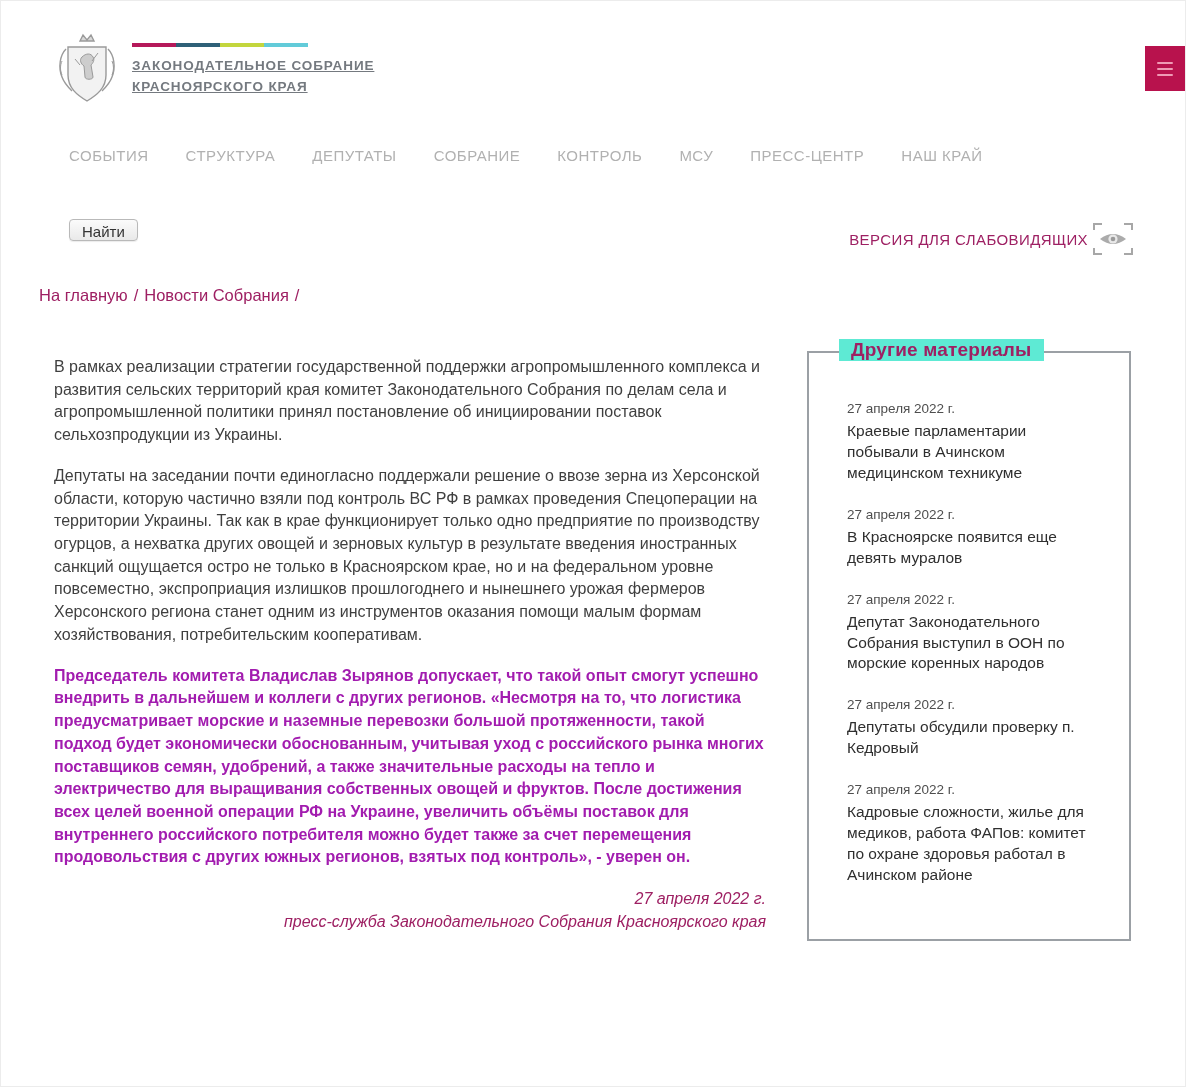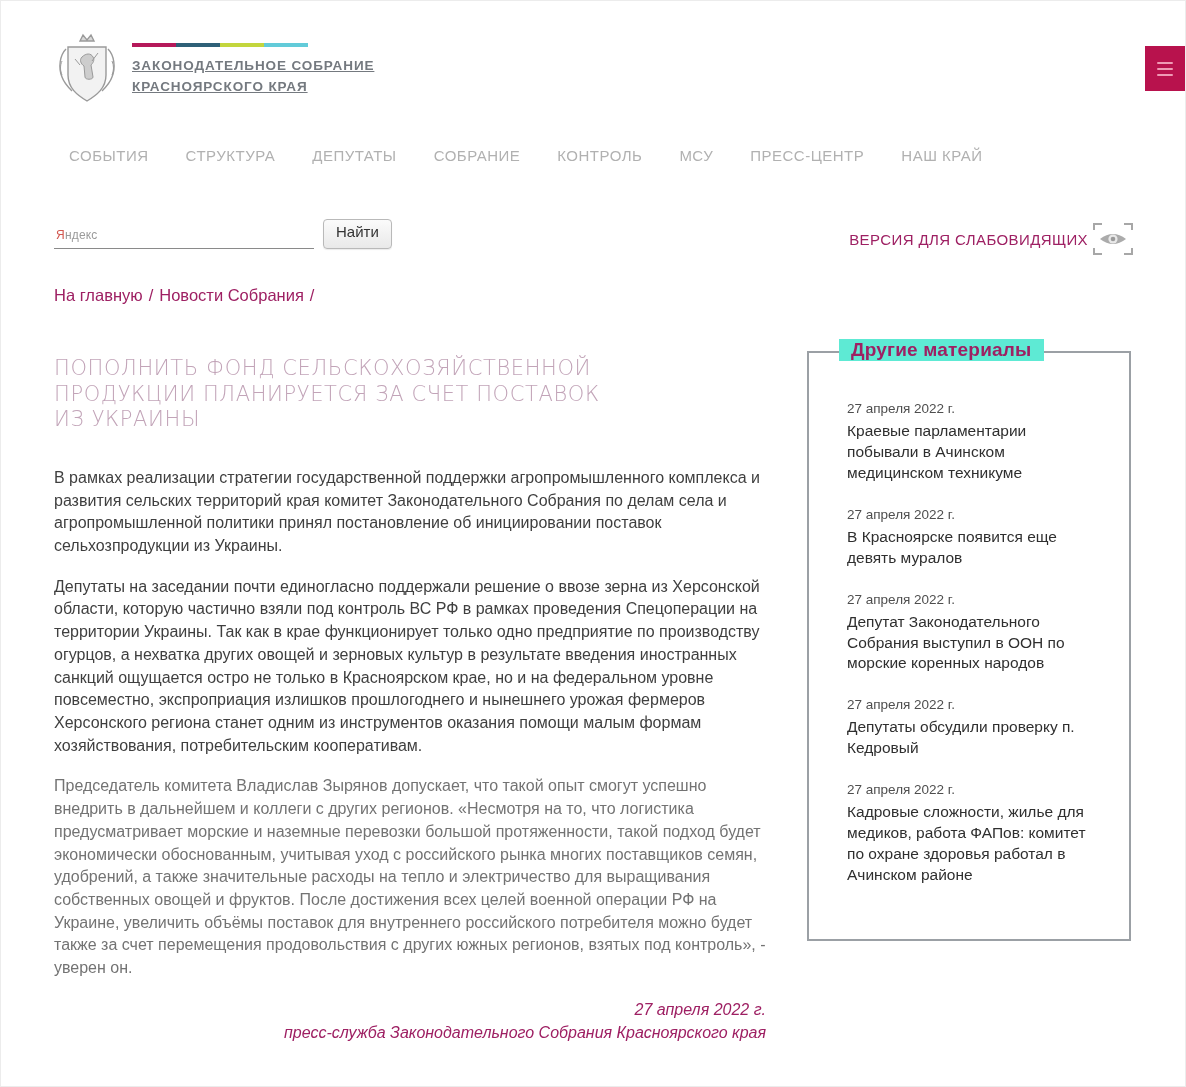--- a/index.html
+++ b/index.html
@@ -42,45 +42,45 @@
     width:100%; border:none; border-bottom:1px solid #8a8a8a;
     font-size:13px; padding:4px 2px 6px; outline:none; background:transparent;
   }
   .search-ph {
     position:absolute; left:2px; top:5px; font-size:12px; pointer-events:none;
     letter-spacing:.2px;
   }
   .search-ph .ya { color:#d2574f; }
   .search-ph .rest { color:#9a9a9a; }
   .search-btn {
-    margin-left:9px; font-size:15px; color:#333;
+    margin-left:15px; font-size:15px; color:#333;
     background:linear-gradient(#fbfbfb,#e9e9e9);
     border:1px solid #b9b9b9; border-radius:4px;
-    padding:3px 12px 8px; cursor:pointer;
+    padding:3px 12px 0; cursor:pointer;
     box-shadow:0 1px 1px rgba(0,0,0,.08);
   }
 
   .access { position:absolute; right:51px; top:221px; display:flex; align-items:center; gap:4px; cursor:pointer; }
   .access-label { font-size:15px; color:#9e2063; letter-spacing:.4px; font-weight:500; }
   .access-icon { width:42px; height:34px; }
 
   
-  .breadcrumb { position:absolute; left:53px; top:285px; font-size:16.5px; color:#9e2063; }
+  .breadcrumb { position:absolute; left:38px; top:285px; font-size:16.5px; color:#9e2063; }
   .breadcrumb a { color:#9e2063; text-decoration:none; cursor:pointer; }
   .breadcrumb .sep { margin:0 6px; }
 
   
   .article { position:absolute; left:53px; top:355px; width:712px; }
   .article-title {
     font-family:"DejaVu Sans","Liberation Sans",sans-serif;
     font-weight:200; font-size:21px; line-height:1.22; letter-spacing:.6px;
     color:#c2a4b8; text-transform:uppercase; max-width:580px; margin-bottom:34px;
   }
   .para { font-size:16px; line-height:1.42; color:#3f3f3f; margin-bottom:18px; }
-  .para.bold { font-weight:400; color:#737373; }
+  .para.bold { font-weight:700; color:#a21caf; }
   .signature {
     margin-top:14px; text-align:right; font-style:italic;
     font-size:16px; line-height:1.45; color:#9e2063; font-weight:500;
   }
 
   
   .sidebar {
     position:absolute; left:806px; top:350px; width:324px; min-height:502px;
     border:2px solid #9ba0a5; padding:48px 38px 30px;
   }
@@ -137,26 +137,20 @@
   <a>СТРУКТУРА</a>
   <a>ДЕПУТАТЫ</a>
   <a>СОБРАНИЕ</a>
   <a>КОНТРОЛЬ</a>
   <a>МСУ</a>
   <a>ПРЕСС-ЦЕНТР</a>
   <a>НАШ КРАЙ</a>
 </nav>
 
 <div class="search-row">
-  <div class="search-wrap">
-    <input class="search-input" type="text" style="">
-    <span class="search-ph">
-      <span class="ya">Я</span><span class="rest">ндекс</span>
-    </span>
-  </div>
   <button class="search-btn">Найти</button>
 </div>
 
 <div class="access">
   <span class="access-label">ВЕРСИЯ ДЛЯ СЛАБОВИДЯЩИХ</span>
   <svg class="access-icon" viewBox="0 0 42 34">
     <g fill="none" stroke="#a7a7a7" stroke-width="2">
       <path d="M2 8 V2 H10"></path>
         <path d="M32 2 H40 V8"></path>
         <path d="M40 26 V32 H32"></path>
@@ -166,21 +160,20 @@
     <circle cx="21" cy="17" r="4.6" fill="#e8e8e8"></circle>
     <circle cx="21" cy="17" r="2.3" fill="#9a9a9a"></circle>
   </svg>
 </div>
 
 <div class="breadcrumb">
   <a>На главную</a><span class="sep">/</span><a>Новости Собрания</a><span class="sep">/</span>
 </div>
 
 <main class="article">
-  <h1 class="article-title">ПОПОЛНИТЬ ФОНД СЕЛЬСКОХОЗЯЙСТВЕННОЙ ПРОДУКЦИИ ПЛАНИРУЕТСЯ ЗА СЧЕТ ПОСТАВОК ИЗ УКРАИНЫ</h1>
   <p class="para">В рамках реализации стратегии государственной поддержки агропромышленного комплекса и развития сельских территорий края комитет Законодательного Собрания по делам села и агропромышленной политики принял постановление об инициировании поставок сельхозпродукции из Украины.</p>
   <p class="para">Депутаты на заседании почти единогласно поддержали решение о ввозе зерна из Херсонской области, которую частично взяли под контроль ВС РФ в рамках проведения Спецоперации на территории Украины. Так как в крае функционирует только одно предприятие по производству огурцов, а нехватка других овощей и зерновых культур в результате введения иностранных санкций ощущается остро не только в Красноярском крае, но и на федеральном уровне повсеместно, экспроприация излишков прошлогоднего и нынешнего урожая фермеров Херсонского региона станет одним из инструментов оказания помощи малым формам хозяйствования, потребительским кооперативам.</p>
   <p class="para bold">Председатель комитета Владислав Зырянов допускает, что такой опыт смогут успешно внедрить в дальнейшем и коллеги с других регионов. «Несмотря на то, что логистика предусматривает морские и наземные перевозки большой протяженности, такой подход будет экономически обоснованным, учитывая уход с российского рынка многих поставщиков семян, удобрений, а также значительные расходы на тепло и электричество для выращивания собственных овощей и фруктов. После достижения всех целей военной операции РФ на Украине, увеличить объёмы поставок для внутреннего российского потребителя можно будет также за счет перемещения продовольствия с других южных регионов, взятых под контроль», - уверен он.</p>
   <div class="signature">
     <div>27 апреля 2022 г.</div>
     <div>пресс-служба Законодательного Собрания Красноярского края</div>
   </div>
 </main>
 
 <aside class="sidebar">

